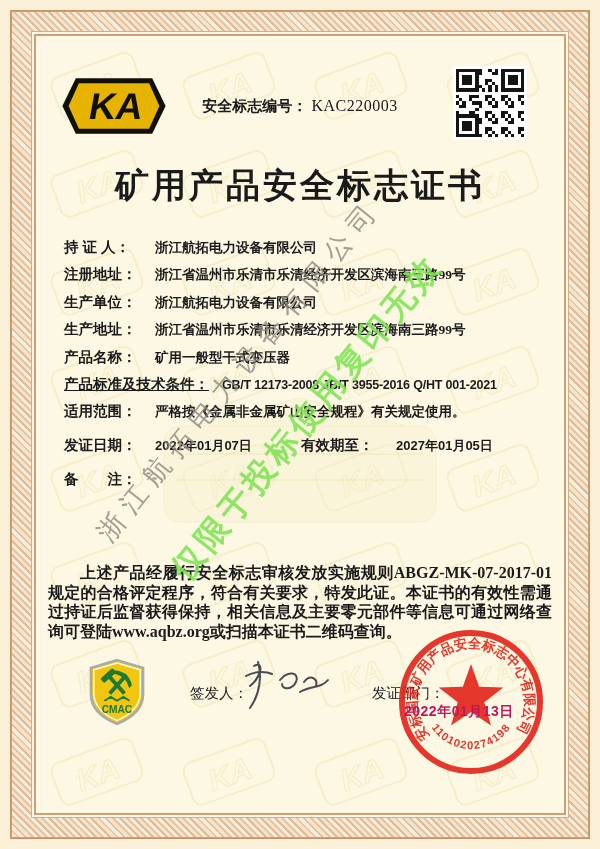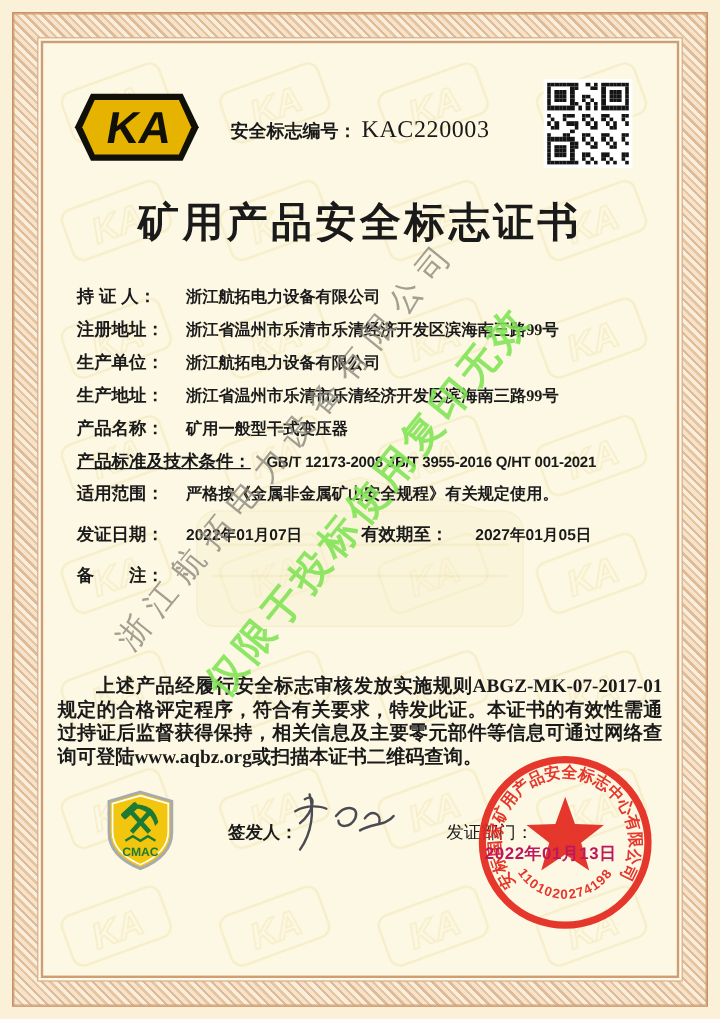--- a/index.html
+++ b/index.html
@@ -12,21 +12,21 @@
           rgba(214,160,112,.55) 5px 7px, rgba(249,238,220,.95) 7px 10px);
         box-shadow:inset 0 0 0 1px #cf9e73;}
   .inner{position:absolute;inset:34px;background:#fdf8e3;border:2px solid #cf9e73;
          box-shadow:0 0 0 2px #fdf8ec, 0 0 0 3px #d8ad84;}
   .bgsvg{position:absolute;inset:36px;z-index:0;pointer-events:none;}
   .content{position:absolute;inset:0;z-index:1;}
   
   .ka-logo{position:absolute;left:58px;top:74px;width:112px;height:64px;}
   .certno{position:absolute;left:0;right:0;top:97px;text-align:center;font-size:15px;}
   .certno .lbl{font-weight:bold;}
-  .certno .val{font-family:"Liberation Serif",serif;font-size:20px;letter-spacing:.5px;}
+  .certno .val{font-family:"Liberation Serif",serif;font-size:16px;letter-spacing:.5px;}
   .qr{position:absolute;left:453px;top:66px;width:74px;height:74px;background:#fff;
       padding:3px;box-sizing:border-box;display:grid;grid-template-columns:repeat(21,1fr);
       grid-template-rows:repeat(21,1fr);}
   .qr i{display:block;}
   .qr i.on{background:#141414;}
   .title{position:absolute;left:0;right:0;top:163px;text-align:center;
          font-size:34px;font-weight:900;letter-spacing:3px;}
   
   .fields{position:absolute;left:64px;top:238px;width:486px;font-size:14.5px;}
   .row{display:flex;align-items:baseline;height:27.4px;white-space:nowrap;}
@@ -38,21 +38,21 @@
   .daterow{margin-top:6px;}
   .daterow .val1{width:146px;flex:none;}
   .daterow .lbl2{font-weight:bold;width:95px;flex:none;}
   .remarkrow{margin-top:7px;}
   
   .statement{position:absolute;left:48px;top:563px;width:504px;margin:0;
              font-family:"Liberation Serif",serif;font-size:16px;font-weight:700;
              line-height:19.5px;text-align:justify;text-indent:2em;}
   
   .cmac{position:absolute;left:88px;top:658px;width:58px;height:68px;}
-  .signer-lbl{position:absolute;left:190px;top:684px;font-size:14.5px;font-weight:bold;}
+  .signer-lbl{position:absolute;left:190px;top:684px;font-size:14.5px;font-weight:normal;}
   .sig{position:absolute;left:238px;top:654px;width:100px;height:64px;}
   .dept-lbl{position:absolute;left:332px;top:684px;font-size:14.5px;font-weight:normal;margin-left:40px;}
   .seal{position:absolute;left:396px;top:624px;width:150px;height:158px;}
   .seal-date{position:absolute;left:404px;top:703px;width:150px;font-size:14px;
              font-weight:bold;color:#be185d;letter-spacing:.5px;z-index:3;}
   
   .wm{position:absolute;z-index:4;pointer-events:none;text-align:center;
       font-family:"Liberation Serif",serif;white-space:nowrap;}
   .wm-gray{left:4px;top:352px;width:470px;transform:rotate(-51deg);
            font-size:27px;letter-spacing:9px;color:rgba(137,135,125,.8);}

